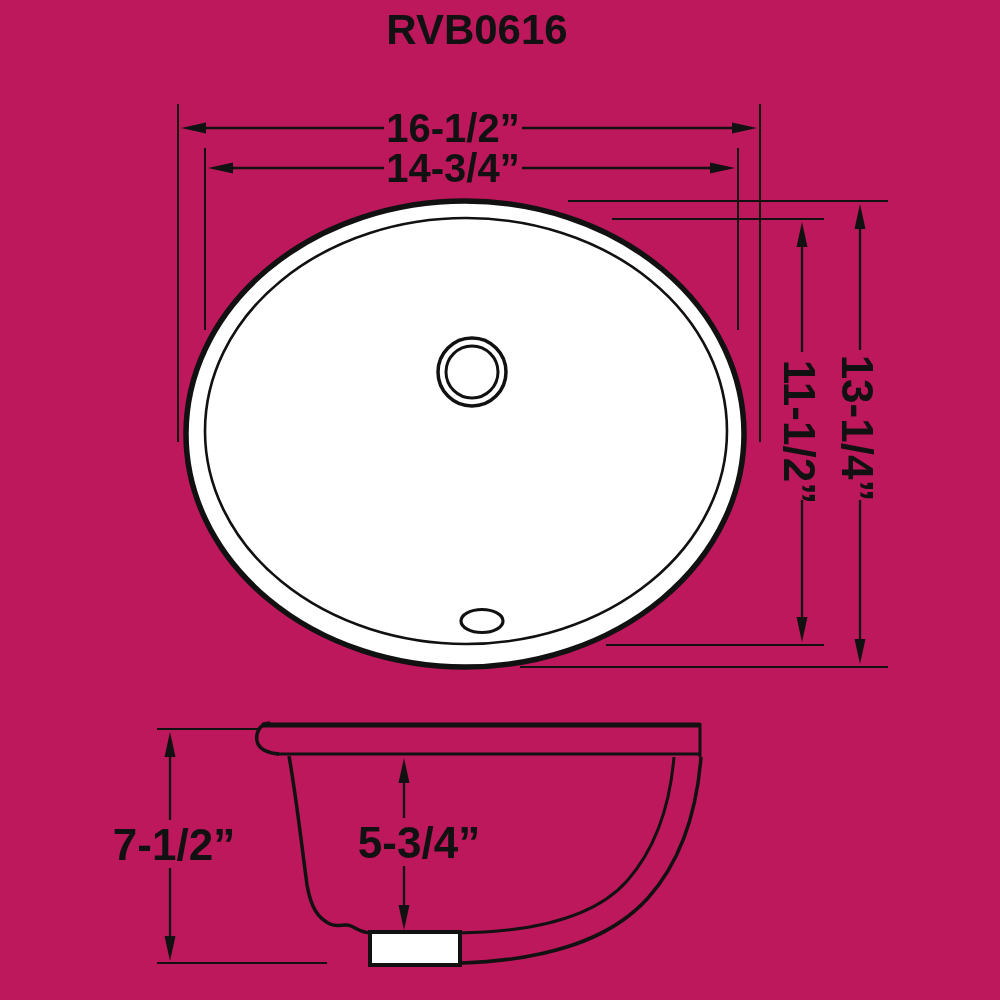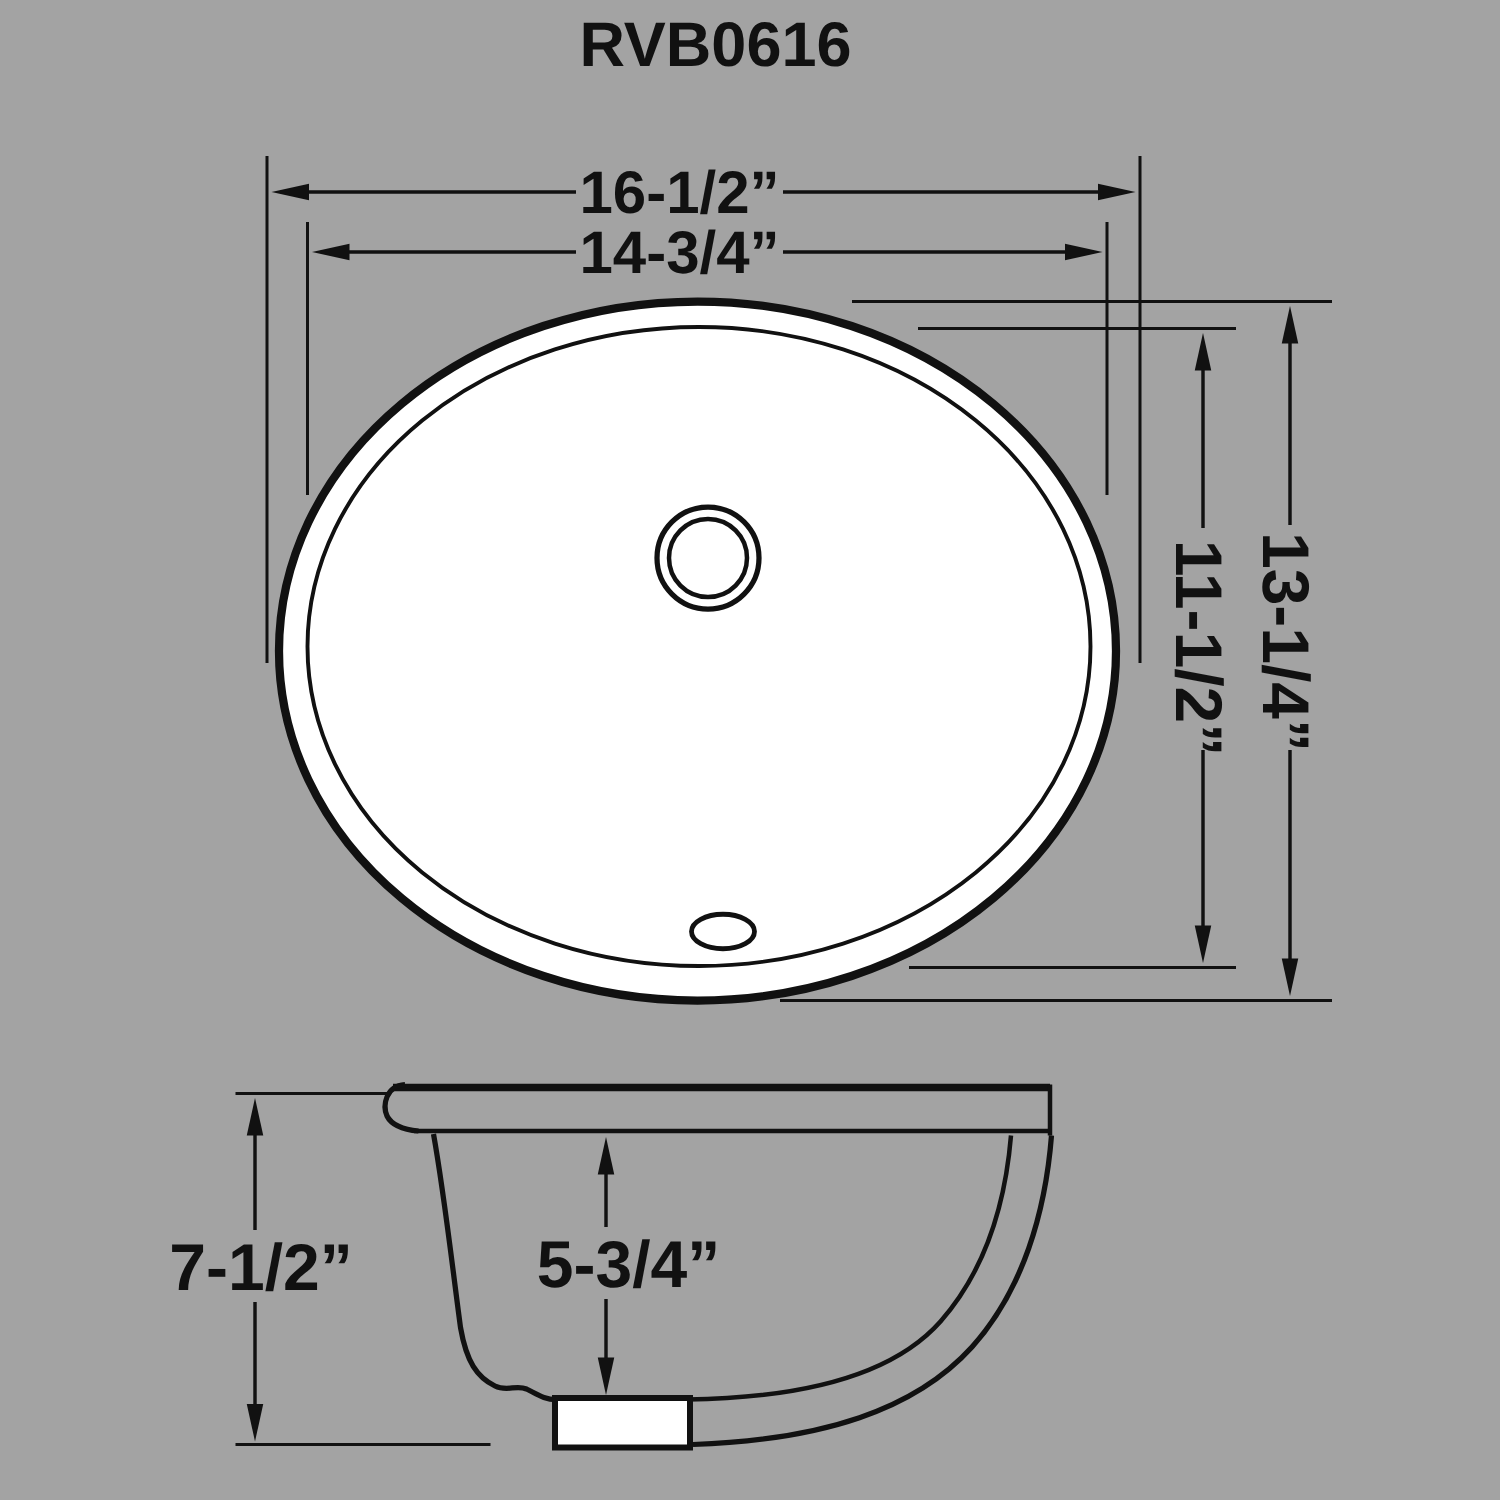--- a/index.html
+++ b/index.html
@@ -4,21 +4,21 @@
 <style>
   html, body {
     margin: 0;
     padding: 0;
     background: #ffffff;
   }
   .stage {
     position: relative;
     width: 1000px;
     height: 1000px;
-    background: #a3a3a3;
+    background: #be185d;
     font-family: "Liberation Sans", sans-serif;
   }
   svg { display: block; }
   .dim-text {
     font-family: "Liberation Sans", sans-serif;
     font-weight: bold;
     fill: #111111;
   }
   .title-text {
     font-family: "Liberation Sans", sans-serif;

